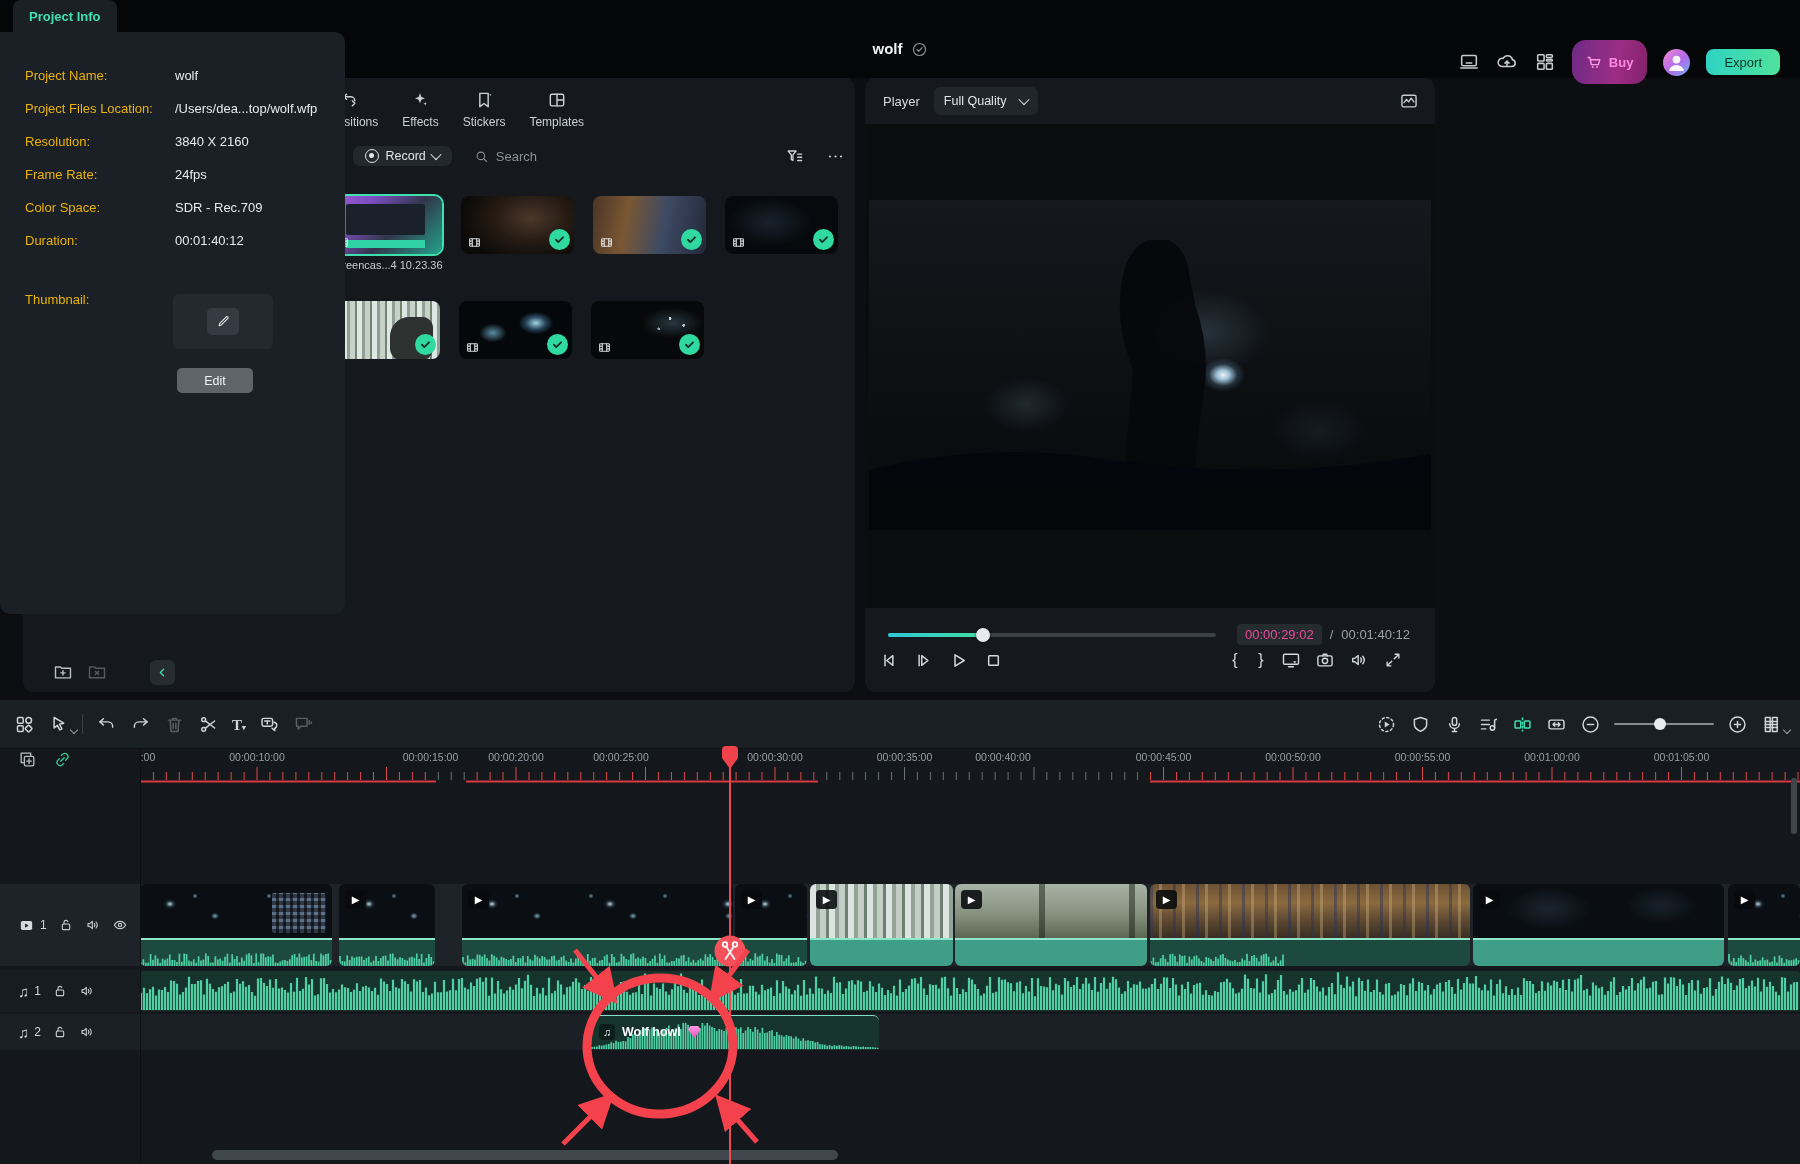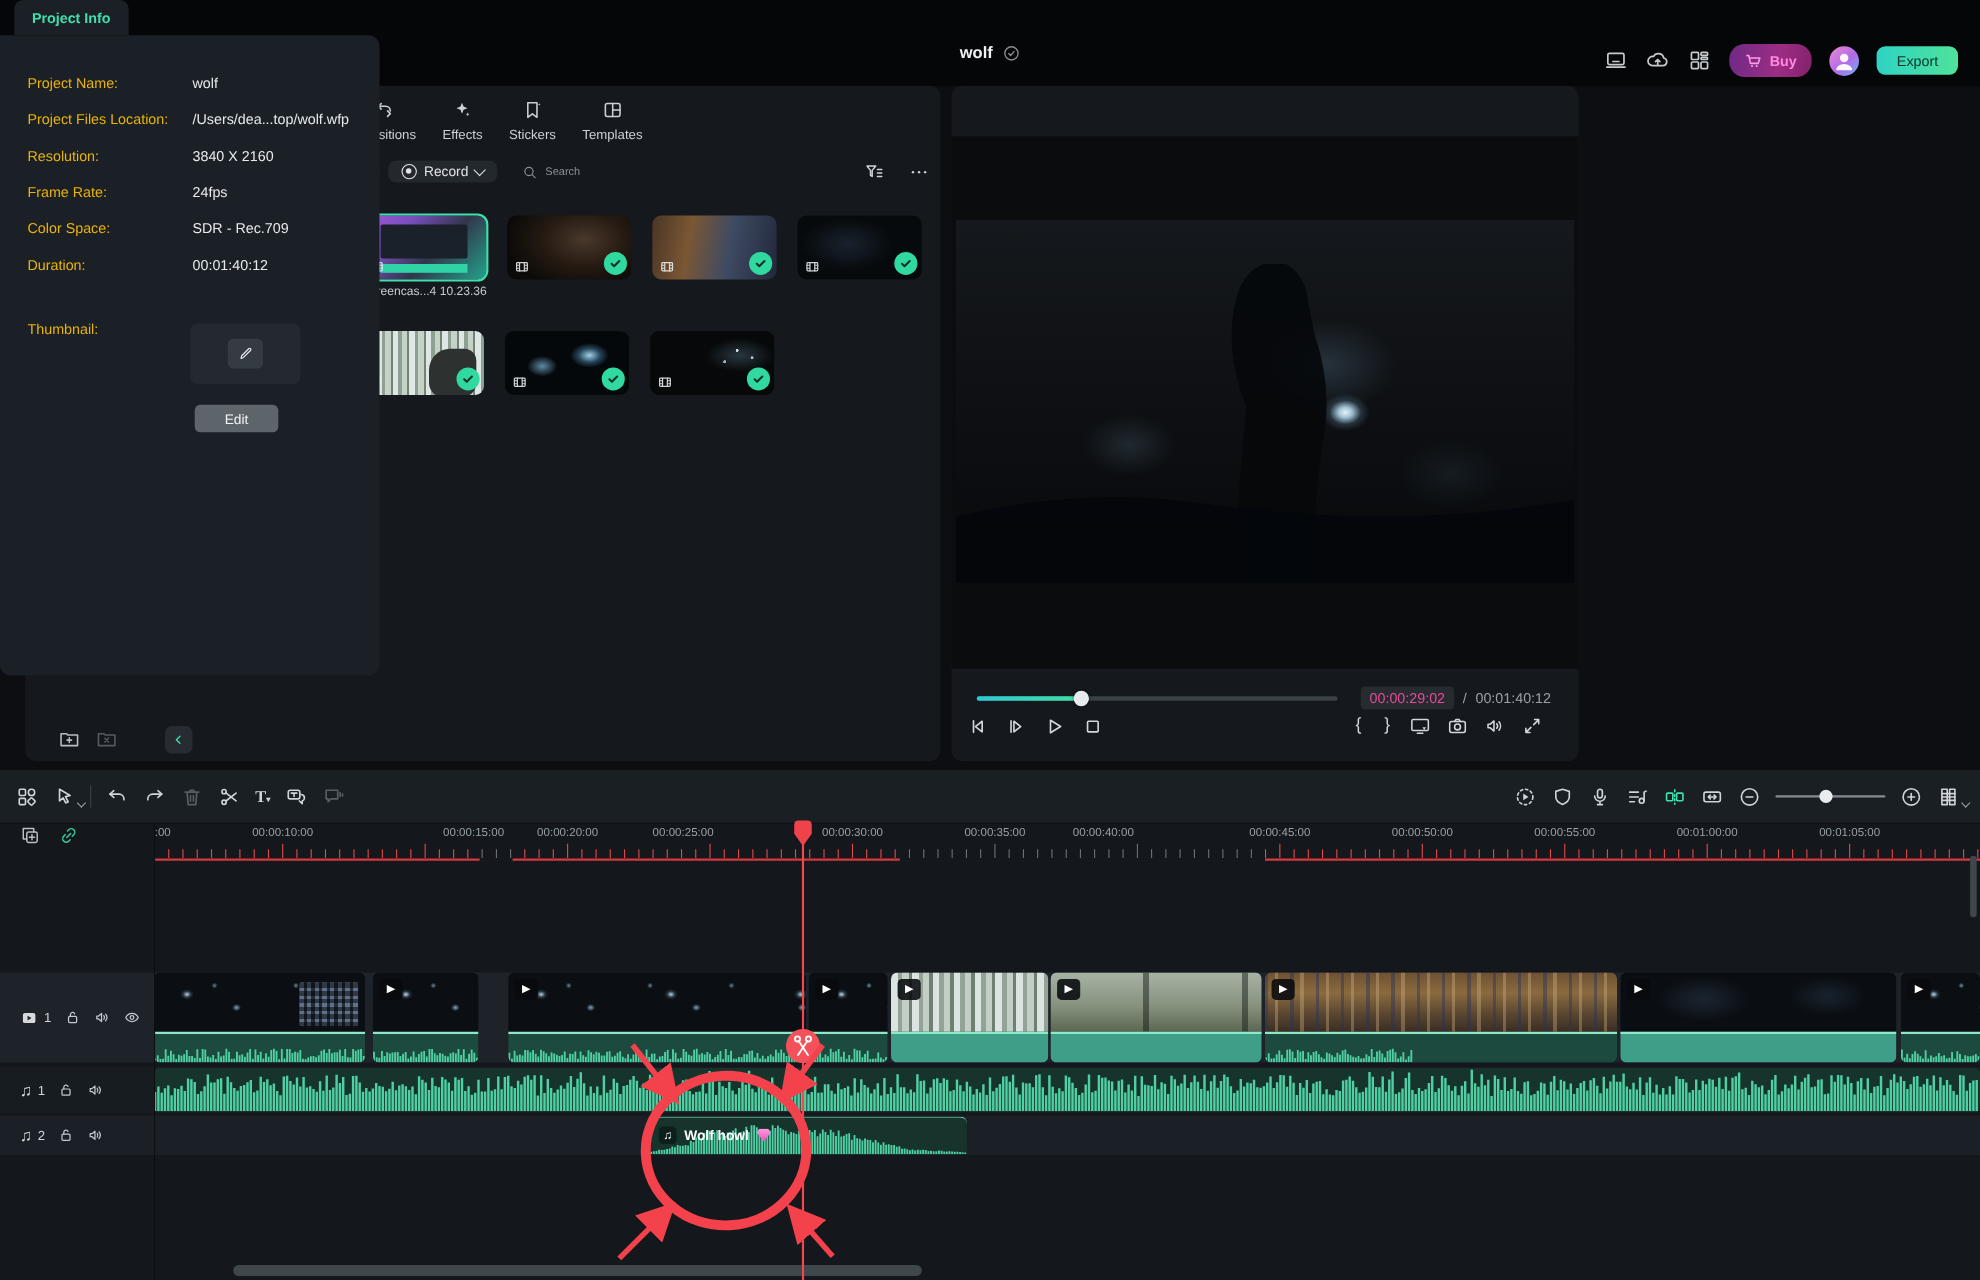--- a/index.html
+++ b/index.html
@@ -11,21 +11,21 @@
 
   
   .topbar{position:absolute;left:0;top:0;width:1800px;height:78px;background:#050607;}
   .btn-import-top{position:absolute;left:86px;top:41px;width:76px;height:30px;background:#26292e;
     border:none;border-radius:8px;color:#3fe0ae;font-weight:bold;font-size:13px;cursor:pointer;}
   .title-wrap{position:absolute;left:0;top:40px;width:1800px;text-align:center;pointer-events:none;}
   .title-wrap .t{font-size:15px;font-weight:bold;color:#f0f2f4;}
   .title-check{display:inline-block;vertical-align:-4px;margin-left:8px;color:#8a9096;width:17px;height:17px;}
   .top-right{position:absolute;right:20px;top:40px;display:flex;align-items:center;gap:16px;}
   .top-ic{width:22px;height:22px;color:#c6cbd0;cursor:pointer;}
-  .btn-buy{display:flex;align-items:center;gap:6px;height:30px;padding:0 14px;border:none;border-radius:14px;
+  .btn-buy{display:flex;align-items:center;gap:6px;height:44px;padding:0 14px;border:none;border-radius:14px;
     background:linear-gradient(100deg,#6e2a86,#9c2d84 60%,#83216b);color:#ff8ae0;font-weight:bold;font-size:13px;cursor:pointer;}
   .btn-buy .ic{width:17px;height:17px;color:#ff9ae4;}
   .avatar{width:27px;height:27px;border-radius:50%;background:linear-gradient(135deg,#f08ad4,#b06ae8 55%,#6ab4f0);
     position:relative;cursor:pointer;}
   .avatar .ic{position:absolute;inset:0;width:27px;height:27px;color:#fff;opacity:.95;}
   .btn-export{height:26px;padding:0 18px;border:none;border-radius:8px;
     background:linear-gradient(90deg,#2fd3c3,#4fe29b);color:#0b3328;font-weight:normal;font-size:13px;cursor:pointer;}
 
   
   .panel{position:absolute;background:#15181d;border-radius:10px;}
@@ -45,21 +45,21 @@
   .sitem .ic{width:16px;height:16px;flex:none;}
   .sitem.active{color:#3fe0ae;}
   .sitem .exp{position:absolute;left:7px;width:10px;height:10px;color:#9aa1a7;}
   .mtoolbar{position:absolute;left:167px;top:62px;width:655px;height:32px;display:flex;align-items:center;gap:8px;}
   .mbtn{height:20px;padding:0 12px;background:#23282e;border:none;border-radius:7px;color:#e0e4e7;
     font-size:12.5px;display:flex;align-items:center;gap:6px;cursor:pointer;}
   .mbtn .chev,.chev{width:7px;height:7px;border-right:1.6px solid currentColor;border-bottom:1.6px solid currentColor;
     transform:rotate(45deg) translate(-1px,-1px);display:inline-block;}
   .recdot{width:12px;height:12px;border:1.5px solid #e0e4e7;border-radius:50%;position:relative;}
   .recdot::after{content:'';position:absolute;left:2.5px;top:2.5px;width:5px;height:5px;border-radius:50%;background:#e0e4e7;}
-  .msearch{display:flex;align-items:center;gap:7px;color:#8a9096;font-size:10px;margin-left:14px;flex:1;cursor:text;}
+  .msearch{display:flex;align-items:center;gap:7px;color:#8a9096;font-size:13px;margin-left:14px;flex:1;cursor:text;}
   .msearch .ic{width:15px;height:15px;}
   .mtool-ic{width:19px;height:19px;color:#cfd4d8;cursor:pointer;margin-left:14px;}
   .mgrid{position:absolute;left:147px;top:118px;width:680px;}
   .grow{display:flex;gap:19px;}
   .grow.r1{margin-bottom:45px;}
   .gtile{position:relative;width:113px;height:58px;border-radius:8px;flex:none;cursor:pointer;overflow:visible;}
   .gtile .inner{position:absolute;inset:0;border-radius:8px;overflow:hidden;}
   .gtile.wide{width:138px;}
   .gtile.selected .inner{outline:2px solid #3fe0ae;outline-offset:0;}
   .import-tile{width:138px;height:58px;border:1.3px dashed #5a6167;border-radius:8px;background:#191e23;
@@ -576,20 +576,33 @@
     <button class="collapse-btn">
         <span class="ic" id="coll-ic">
           <svg viewBox="0 0 24 24" width="100%" height="100%" fill="none" stroke="currentColor" stroke-width="2.2" stroke-linecap="round" stroke-linejoin="round">
             <path d="M14 6l-6 6 6 6"></path>
           </svg>
         </span>
       </button>
   </section>
 
   <section class="panel player-panel">
+    <div class="phead">
+      <span class="plabel">Player</span>
+      <button class="pquality">
+        <span>Full Quality</span>
+          <span class="chev"></span>
+      </button>
+      <span class="phead-ic ic" id="scopes-ic">
+          <svg viewBox="0 0 24 24" width="100%" height="100%" fill="none" stroke="currentColor" stroke-width="1.7" stroke-linecap="round" stroke-linejoin="round">
+            <rect x="3.5" y="5" width="17" height="14" rx="2"></rect>
+            <path d="M6 14l3-4 2.5 3 3-4.5L18 13"></path>
+          </svg>
+        </span>
+    </div>
     <div class="video-wrap">
       <div class="video">
         <svg viewBox="0 0 562 330">
           <path d="M300 40 q18 10 20 34 l6 30 q14 40 10 80 l-8 60 q-4 40 2 86 h-70 q-6 -50 -2 -90 l6 -70 q-20 -50 -10 -95 q6 -28 26 -35z" fill="#06080a" opacity="0.9"></path>
           <path d="M0 270 q120 -30 240 -10 q170 22 322 -6 v76 h-562z" fill="#04060a" opacity="0.85"></path>
         </svg>
       </div>
     </div>
     <div class="scrub">
       <div class="track"></div>

